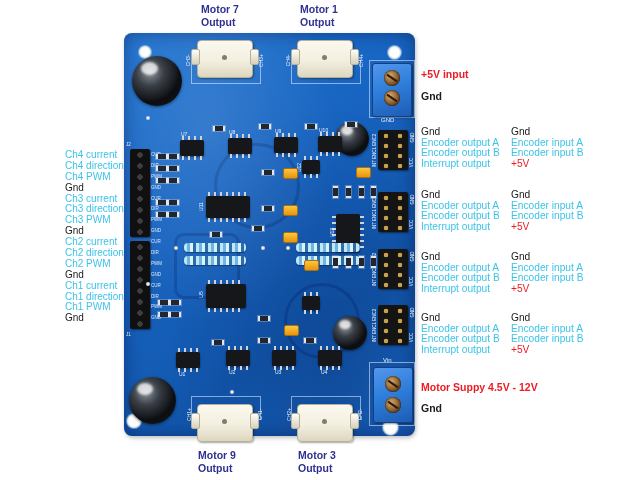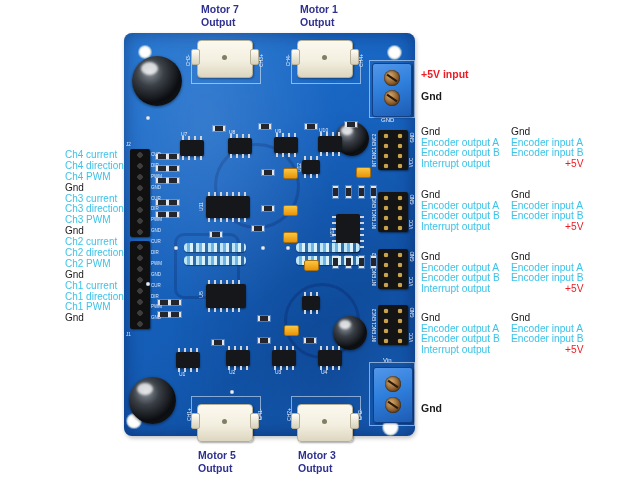--- a/index.html
+++ b/index.html
@@ -9,21 +9,21 @@
   .lbl{position:absolute;white-space:nowrap;}
   .navy{color:var(--navy);font-weight:bold;font-size:10.5px;line-height:12.5px;}
   .redb{color:var(--red);font-weight:bold;font-size:10.5px;}
   .blkb{color:var(--ink);font-weight:bold;font-size:10.5px;}
   .sig-col{font-size:10px;line-height:10.9px;}
   .sig-col div{height:10.9px;}
   .enc-col{font-size:10.2px;line-height:10.55px;}
   .enc-col div{height:10.55px;}
   .cyan{color:var(--cyan);}
   .blk{color:var(--ink);}
-  .redn{color:var(--red);text-align:right;}
+  .redn{color:var(--red);}
   
   .pcb{position:absolute;left:124px;top:33px;width:291px;height:403px;border-radius:8px;
        background:linear-gradient(145deg,#1f74d2 0%,var(--pcb) 35%,#1257ad 70%,#1a67c4 100%);
        box-shadow:inset 0 0 18px rgba(0,10,60,.45), 1px 2px 4px rgba(0,0,0,.25);}
   .pcb::after{content:"";position:absolute;inset:0;border-radius:8px;pointer-events:none;
        background:radial-gradient(ellipse at 28% 22%,rgba(255,255,255,.12),transparent 45%),
                   radial-gradient(ellipse at 72% 85%,rgba(0,0,40,.18),transparent 55%);}
   .hole{position:absolute;border-radius:50%;background:#fff;box-shadow:inset 0 0 2px #8aa,0 0 0 1px rgba(255,255,255,.4);}
   .trace{position:absolute;border:3px solid rgba(6,35,105,.30);border-radius:50%;}
   .sbox{position:absolute;border:1px solid rgba(255,255,255,.5);}
@@ -267,21 +267,21 @@
 
   <div class="lbl navy" style="left:201px;top:3px;">
     <div>Motor 7</div>
     <div>Output</div>
   </div>
   <div class="lbl navy" style="left:300px;top:3px;">
     <div>Motor 1</div>
     <div>Output</div>
   </div>
   <div class="lbl navy" style="left:198px;top:449px;">
-    <div>Motor 5</div>
+    <div>Motor 9</div>
     <div>Output</div>
   </div>
   <div class="lbl navy" style="left:298px;top:449px;">
     <div>Motor 3</div>
     <div>Output</div>
   </div>
 
   <div class="lbl redb" style="left:421px;top:68px;">+5V input</div>
   <div class="lbl blkb" style="left:421px;top:90px;">Gnd</div>
 
@@ -349,15 +349,16 @@
     <div class="cyan">Encoder output B</div>
     <div class="cyan">Interrupt output</div>
   </div>
   <div class="lbl enc-col" style="left:511px;top:313px;">
     <div class="blk">Gnd</div>
     <div class="cyan">Encoder input A</div>
     <div class="cyan">Encoder input B</div>
     <div class="redn">+5V</div>
   </div>
 
+  <div class="lbl redb" style="left:421px;top:381px;">Motor Suppy 4.5V - 12V</div>
   <div class="lbl blkb" style="left:421px;top:402px;">Gnd</div>
 
 </div>
 
 </body></html>

